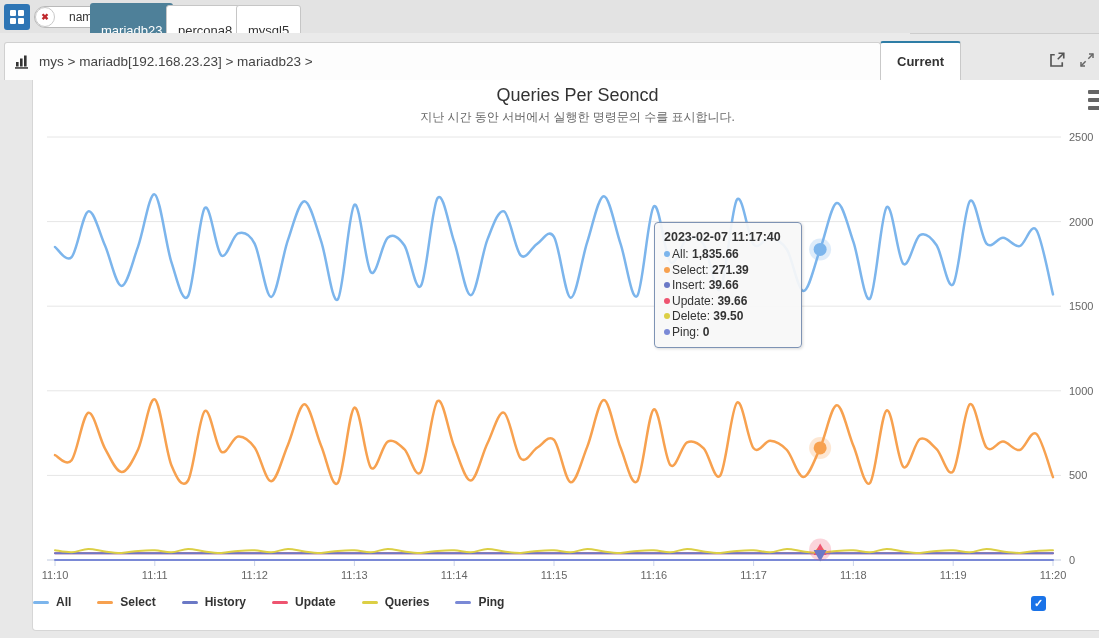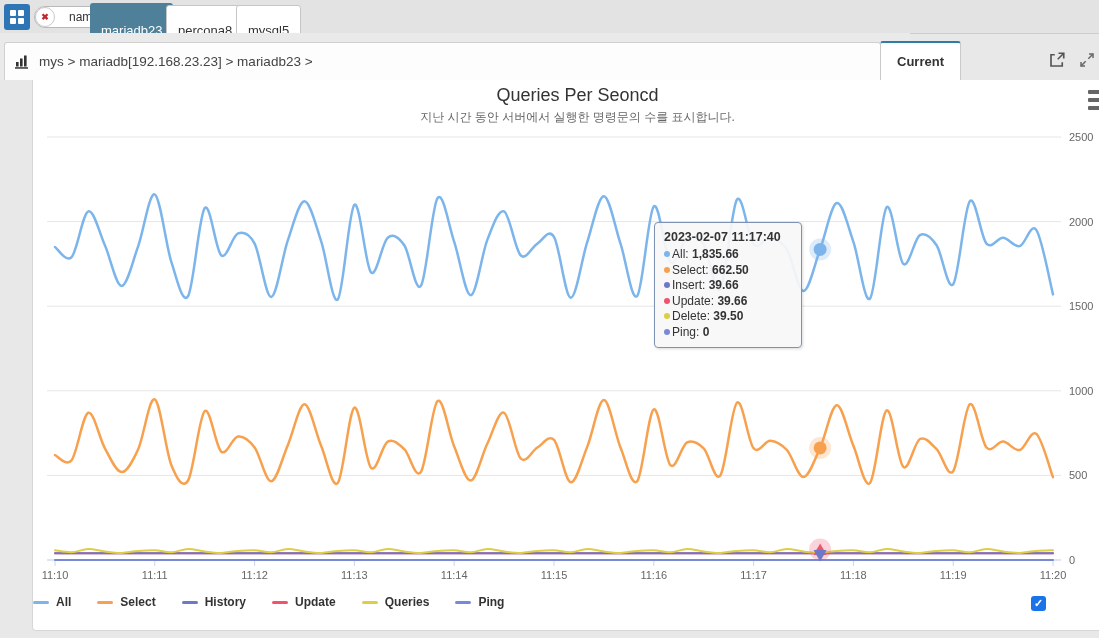--- a/index.html
+++ b/index.html
@@ -161,21 +161,21 @@
         <circle cx="791.1333333333333" cy="367.905" r="6.5" fill="#f7a14f"></circle>
         <polygon points="791.1333333333333,465.3784 797.6333333333333,471.8784 791.1333333333333,478.3784 784.6333333333333,471.8784" fill="#dccf45"></polygon>
         <polygon points="791.1333333333333,463.5096 797.6333333333333,475.0096 784.6333333333333,475.0096" fill="#ee5470"></polygon>
         <polygon points="784.6333333333333,470.1008 797.6333333333333,470.1008 791.1333333333333,481.6008" fill="#6b79c6"></polygon>
       </svg>
 
     <div class="tooltip">
       <div class="tt-head">2023-02-07 11:17:40</div>
       <div id="tt-rows">
           <div class="tt-row"><span class="tt-dot" style="background:#7cb5ec"></span>All: <span class="tt-val">1,835.66</span></div>
-          <div class="tt-row"><span class="tt-dot" style="background:#f7a14f"></span>Select: <span class="tt-val">662.50</span></div>
+          <div class="tt-row"><span class="tt-dot" style="background:#f7a14f"></span>Select: <span class="tt-val">271.39</span></div>
           <div class="tt-row"><span class="tt-dot" style="background:#6b79c6"></span>Insert: <span class="tt-val">39.66</span></div>
           <div class="tt-row"><span class="tt-dot" style="background:#ee5470"></span>Update: <span class="tt-val">39.66</span></div>
           <div class="tt-row"><span class="tt-dot" style="background:#dccf45"></span>Delete: <span class="tt-val">39.50</span></div>
           <div class="tt-row"><span class="tt-dot" style="background:#7a89d6"></span>Ping: <span class="tt-val">0</span></div>
         </div>
     </div>
 
     <div class="legend" id="legend">
         <div class="lg-item">
           <span class="lg-line" style="background:#7cb5ec"></span>

